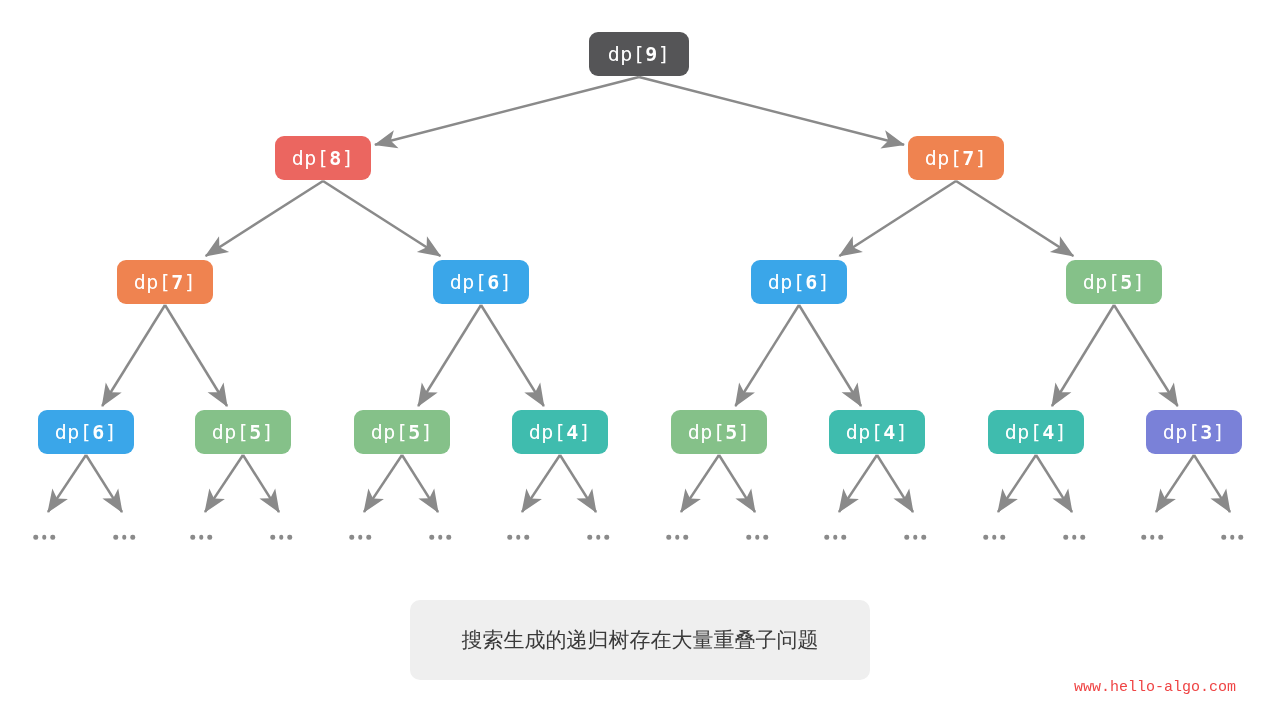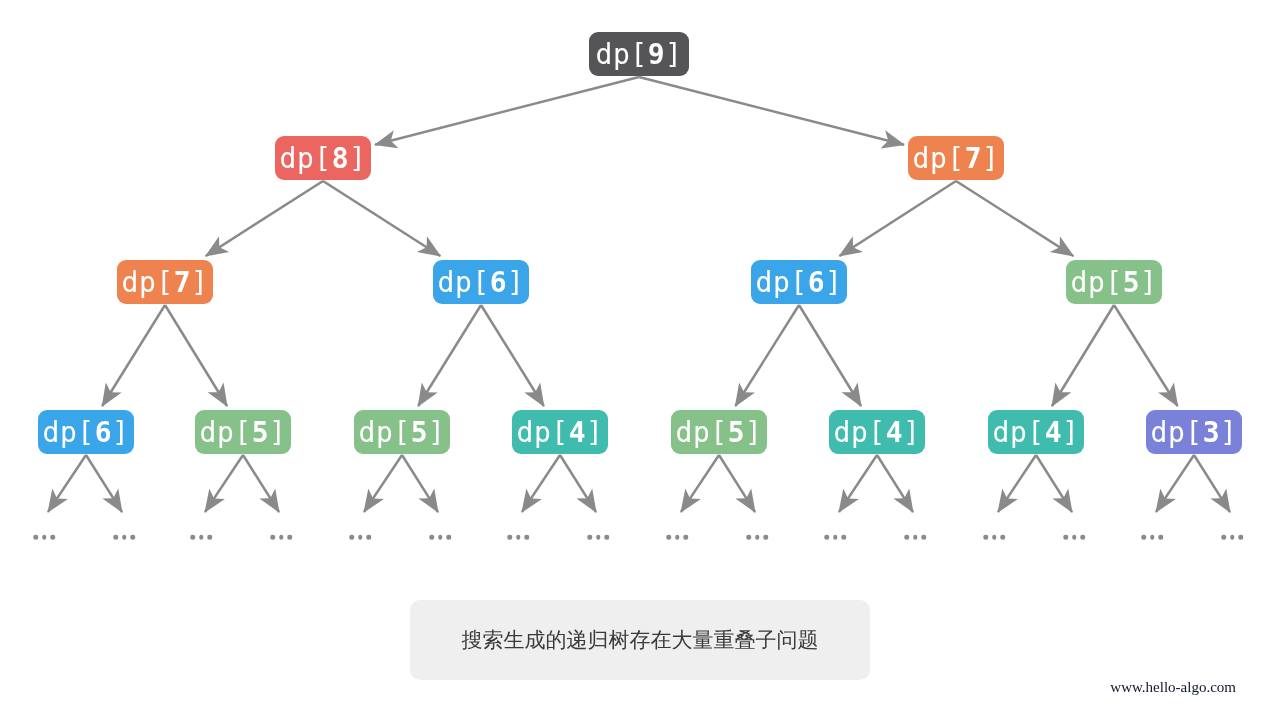--- a/index.html
+++ b/index.html
@@ -5,41 +5,41 @@
   html,body{margin:0;padding:0;background:#ffffff;}
   #stage{
     position:relative;width:1280px;height:720px;background:#ffffff;overflow:hidden;
     font-family:"DejaVu Sans","Liberation Sans",sans-serif;
   }
   #edges-svg{position:absolute;left:0;top:0;width:1280px;height:720px;}
   .node{
     position:absolute;height:44px;border-radius:9px;
     display:flex;align-items:center;justify-content:center;
     color:#ffffff;font-family:"DejaVu Sans Mono","Liberation Mono",monospace;
-    font-size:28px;letter-spacing:0.5px;white-space:nowrap;
+    font-size:20px;letter-spacing:0.5px;white-space:nowrap;
   }
   .node .nv{font-weight:bold;}
   .ellipsis{
     position:absolute;display:flex;gap:4px;align-items:center;
     transform:translate(-50%,-50%);
   }
   .ellipsis .dot{width:4.5px;height:4.5px;border-radius:50%;background:#8A8A8A;}
   #caption{
     position:absolute;left:410px;top:600px;width:460px;height:80px;
     background:#EFEFEF;border-radius:10px;color:#3A3A3A;
     display:flex;flex-direction:column;align-items:center;justify-content:center;
     font-size:21px;line-height:33px;text-align:center;
   }
   #caption .formula{
     font-family:"DejaVu Sans Mono","Liberation Mono",monospace;font-size:21px;
   }
   #caption .formula sup{font-weight:bold;font-size:14px;vertical-align:super;line-height:0;}
   #watermark{
-    position:absolute;right:44px;bottom:24px;color:#0f172a;
-    font-family:Liberation Serif, serif;font-size:15px;
+    position:absolute;right:44px;bottom:24px;color:#ef4444;
+    font-family:Liberation Mono, monospace;font-size:15px;
   }
 </style>
 </head>
 <body>
 
 <div id="stage">
   <svg id="edges-svg">
     <defs>
       <marker id="arrowhead" viewBox="0 0 12 10" refX="11" refY="5" markerWidth="10" markerHeight="8.5" orient="auto">
         <path d="M0.5,0.5 L11.5,5 L0.5,9.5 L3.2,5 Z" fill="#8A8A8A"></path>

